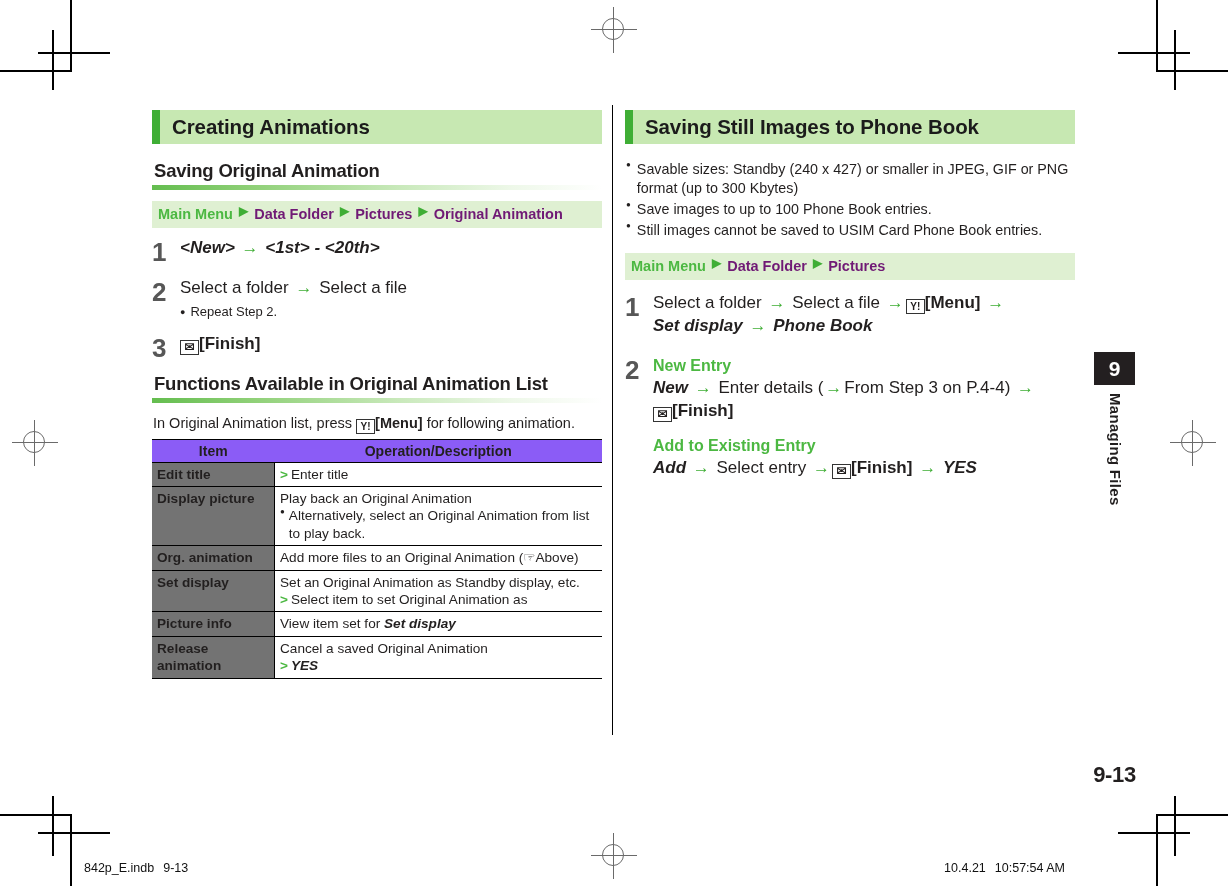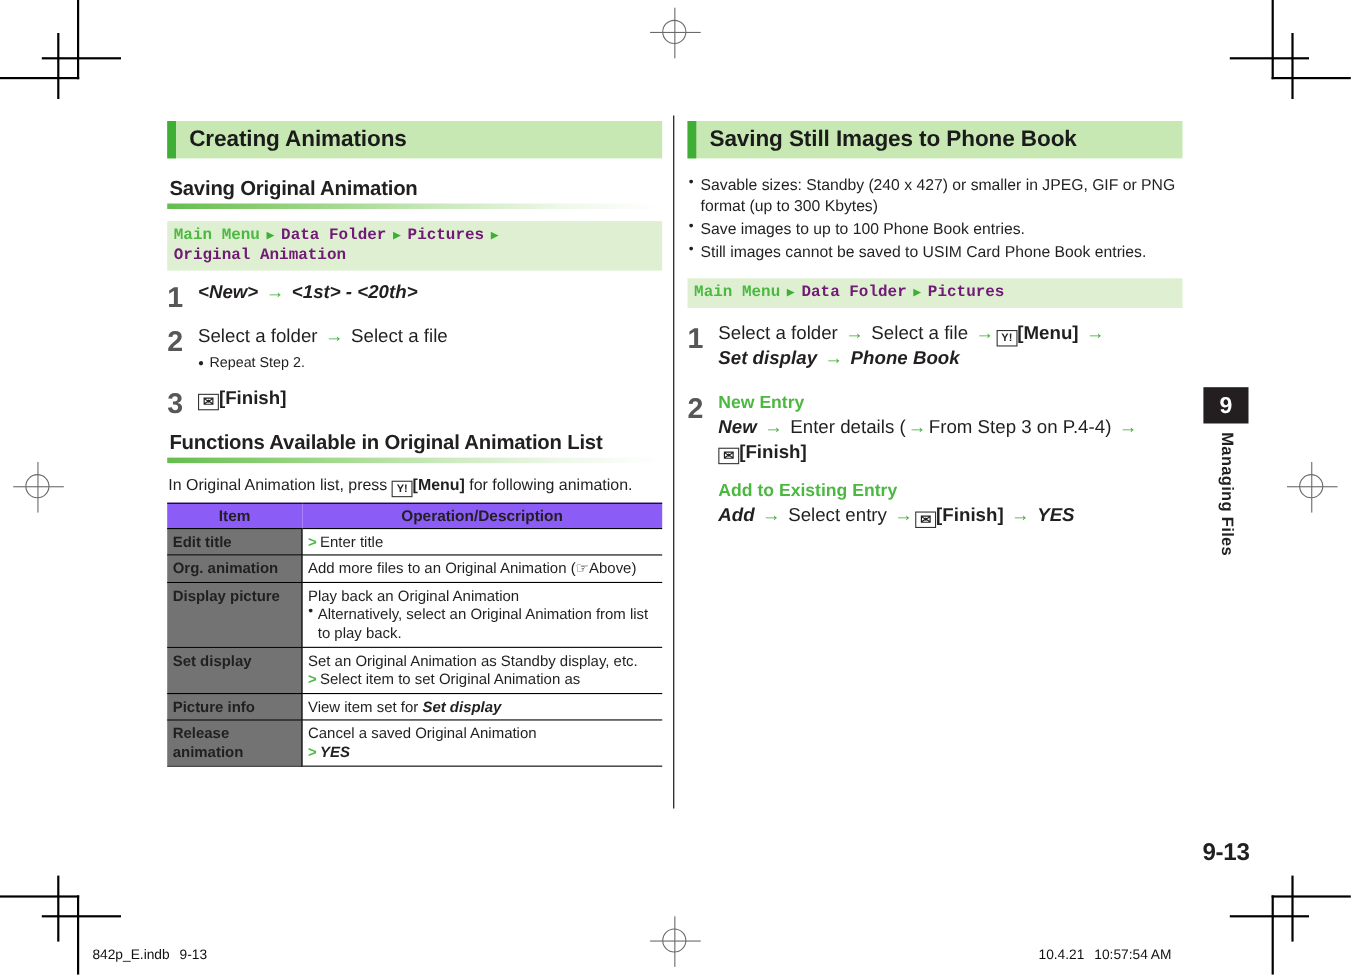--- a/index.html
+++ b/index.html
@@ -33,21 +33,21 @@
     font-size:20.5px;font-weight:bold;padding-left:12px;letter-spacing:-.1px;color:#1b1b1b;
   }
 
   
   .sub-head{font-size:18.5px;font-weight:bold;margin:12px 0 3px 2px;letter-spacing:-.2px;}
   .rule{height:5px;background:linear-gradient(to right,#64bd4f 0%,#8fd077 22%,#c9e9bb 55%,#eef8e9 80%,#ffffff 100%);margin-bottom:11px;}
 
   
   .path{
     background:#dff0d2;padding:4px 8px 5px 6px;font-size:14.5px;font-weight:bold;
-    display:flex;align-items:center;flex-wrap:wrap;line-height:1.25;font-family:Liberation Mono, monospace;
+    display:flex;flex-wrap:wrap;line-height:1.25;
   }
   .path .mm{color:#4cb842;}
   .path .tri{color:#3fae35;font-size:12px;margin:0 6px;line-height:1;}
   .path .it{color:#701a75;}
 
   
   .steps{margin-top:9px;}
   .step{display:flex;margin-bottom:12px;}
   .step .num{
     font-size:26px;font-weight:bold;color:#575757;width:28px;flex:none;
@@ -223,33 +223,33 @@
           </tr>
         </thead>
         <tbody>
           <tr>
             <td class="item">Edit title</td>
             <td>
               <span class="gt">&gt;</span><span>Enter title</span>
             </td>
           </tr>
           <tr>
-            <td class="item">Org. animation</td>
-            <td>
-              <span>Add more files to an Original Animation (☞Above)</span>
-            </td>
-          </tr>
-          <tr>
             <td class="item">Display picture</td>
             <td>
               <div>Play back an Original Animation</div>
               <div style="display:flex;">
                 <span class="tdot">●</span>
                 <span>Alternatively, select an Original Animation from list to play back.</span>
               </div>
+            </td>
+          </tr>
+          <tr>
+            <td class="item">Org. animation</td>
+            <td>
+              <span>Add more files to an Original Animation (☞Above)</span>
             </td>
           </tr>
           <tr>
             <td class="item">Set display</td>
             <td>
               <div>Set an Original Animation as Standby display, etc.</div>
               <div>
                 <span class="gt">&gt;</span><span>Select item to set Original Animation as</span>
               </div>
             </td>

